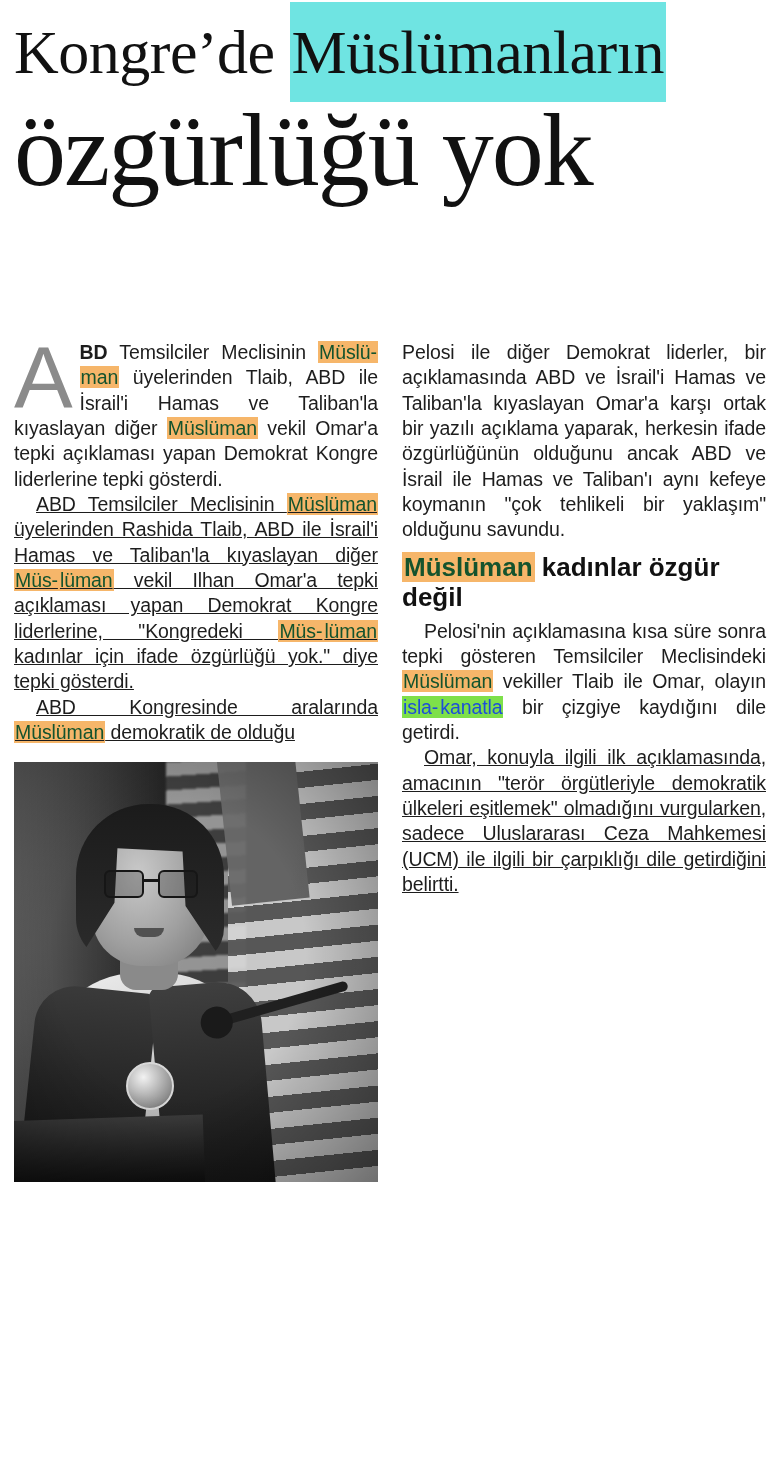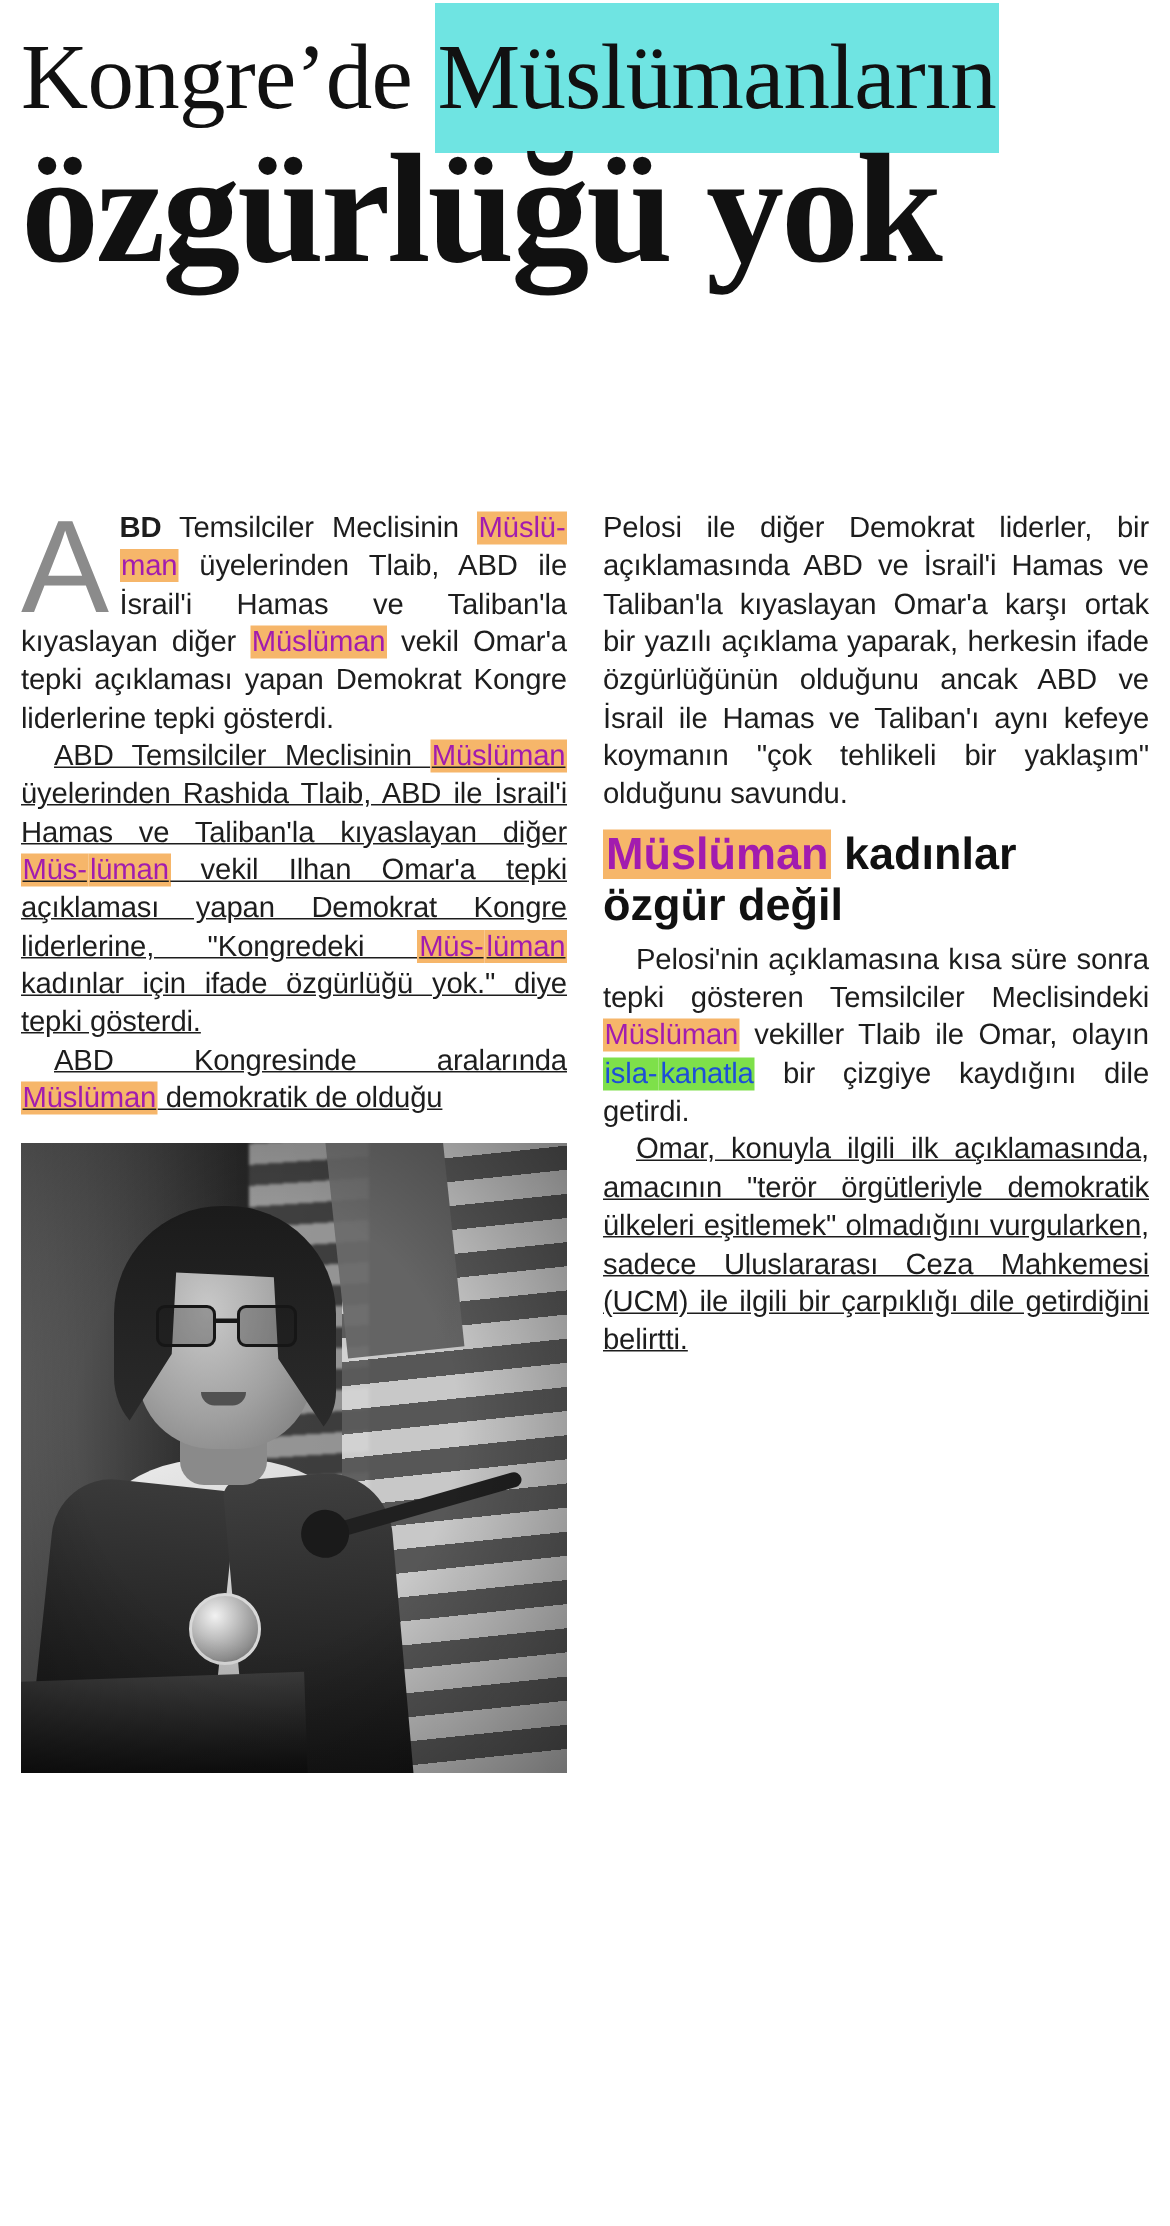--- a/index.html
+++ b/index.html
@@ -27,22 +27,21 @@
     line-height: 0.98;
     white-space: nowrap;
   }
   .headline-line-1 {
     font-size: 62px;
     letter-spacing: -0.5px;
   }
   .headline-line-2 {
     font-size: 104px;
     letter-spacing: -2px;
-    margin-top: 6px;
-    font-weight: bold;
+    margin-top: 16px;
   }
   .hl-cyan {
     background: #6fe4e2;
     padding: 16px 2px;
   }
 
   
   .article {
     position: absolute;
     top: 340px;
@@ -75,31 +74,31 @@
     font-weight: 400;
     color: #8b8b8b;
     margin: 4px 7px 0 0;
   }
   .lead-bold {
     font-weight: bold;
   }
 
   mark.hl-orange {
     background: #f6b66a;
-    color: #a21caf;
+    color: #14532d;
     padding: 0 1px;
   }
   mark.hl-green {
     background: #7ee04a;
     color: #1d4ed8;
     padding: 0 1px;
   }
 
   .subhead {
-    font-size: 30px;
+    font-size: 26px;
     font-weight: bold;
     line-height: 1.15;
     margin: 10px 0 6px 0;
     color: #111111;
   }
   .subhead mark.hl-orange {
     padding: 0 2px;
   }
 
   

